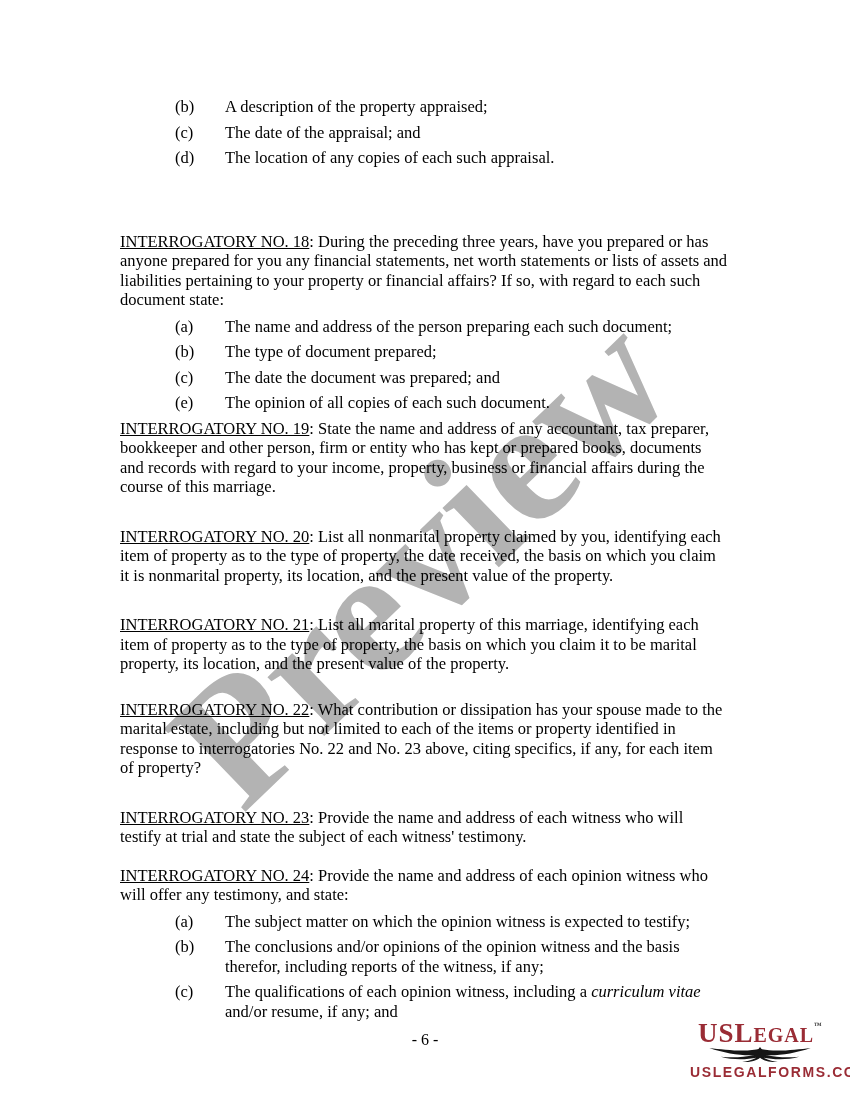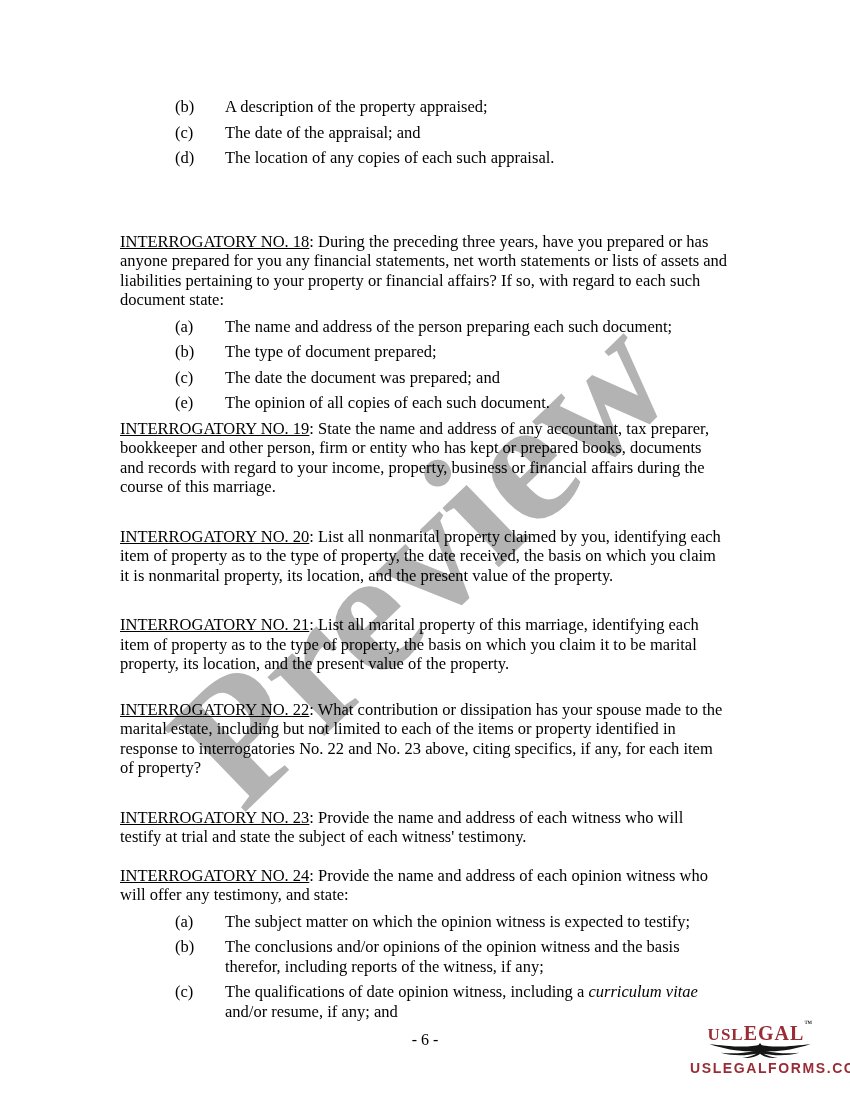--- a/index.html
+++ b/index.html
@@ -27,21 +27,21 @@
     font-family:"Liberation Serif", serif; font-weight:bold;
     font-size:178px; color:#b3b3b3; mix-blend-mode:multiply;
     white-space:nowrap; z-index:5; pointer-events:none;
   }
   .page-number {
     position:absolute; top:1031px; left:0; width:850px;
     text-align:center; font-size:16px;
   }
   .logo { position:absolute; top:1020px; left:690px; width:140px; text-align:center; line-height:1; }
   .brand { color:#9a2c35; font-weight:bold; letter-spacing:1px; white-space:nowrap; }
-  .b-lg { font-size:17px;text-align:center; }
+  .b-lg { font-size:27px;text-align:center; }
   .b-sm { font-size:20px; }
   .tm { font-size:8px; vertical-align:14px; color:#333; letter-spacing:0; }
   .emblem { display:block; margin:0 auto; }
   .site {
     color:#9a2c35; font-family:"Liberation Sans", sans-serif; font-weight:bold;
     font-size:14px; letter-spacing:1.6px; margin-top:2px; white-space:nowrap;
   }
 </style>
 </head>
 <body>
@@ -102,21 +102,21 @@
       <div class="li">
         <span class="marker">(a)</span>
         <span>The subject matter on which the opinion witness is expected to testify;</span>
       </div>
       <div class="li">
         <span class="marker">(b)</span>
         <span>The conclusions and/or opinions of the opinion witness and the basis therefor, including reports of the witness, if any;</span>
       </div>
       <div class="li">
         <span class="marker">(c)</span>
-        <span><span>The qualifications of date opinion witness, including a </span><i>curriculum vitae</i><span> and/or resume, if any; and</span></span>
+        <span><span>The qualifications of each opinion witness, including a </span><i>curriculum vitae</i><span> and/or resume, if any; and</span></span>
       </div>
     </div>
 
   </div>
 
   <div class="watermark">Preview</div>
 
   <div class="page-number">- 6 -</div>
 
   <div class="logo">

